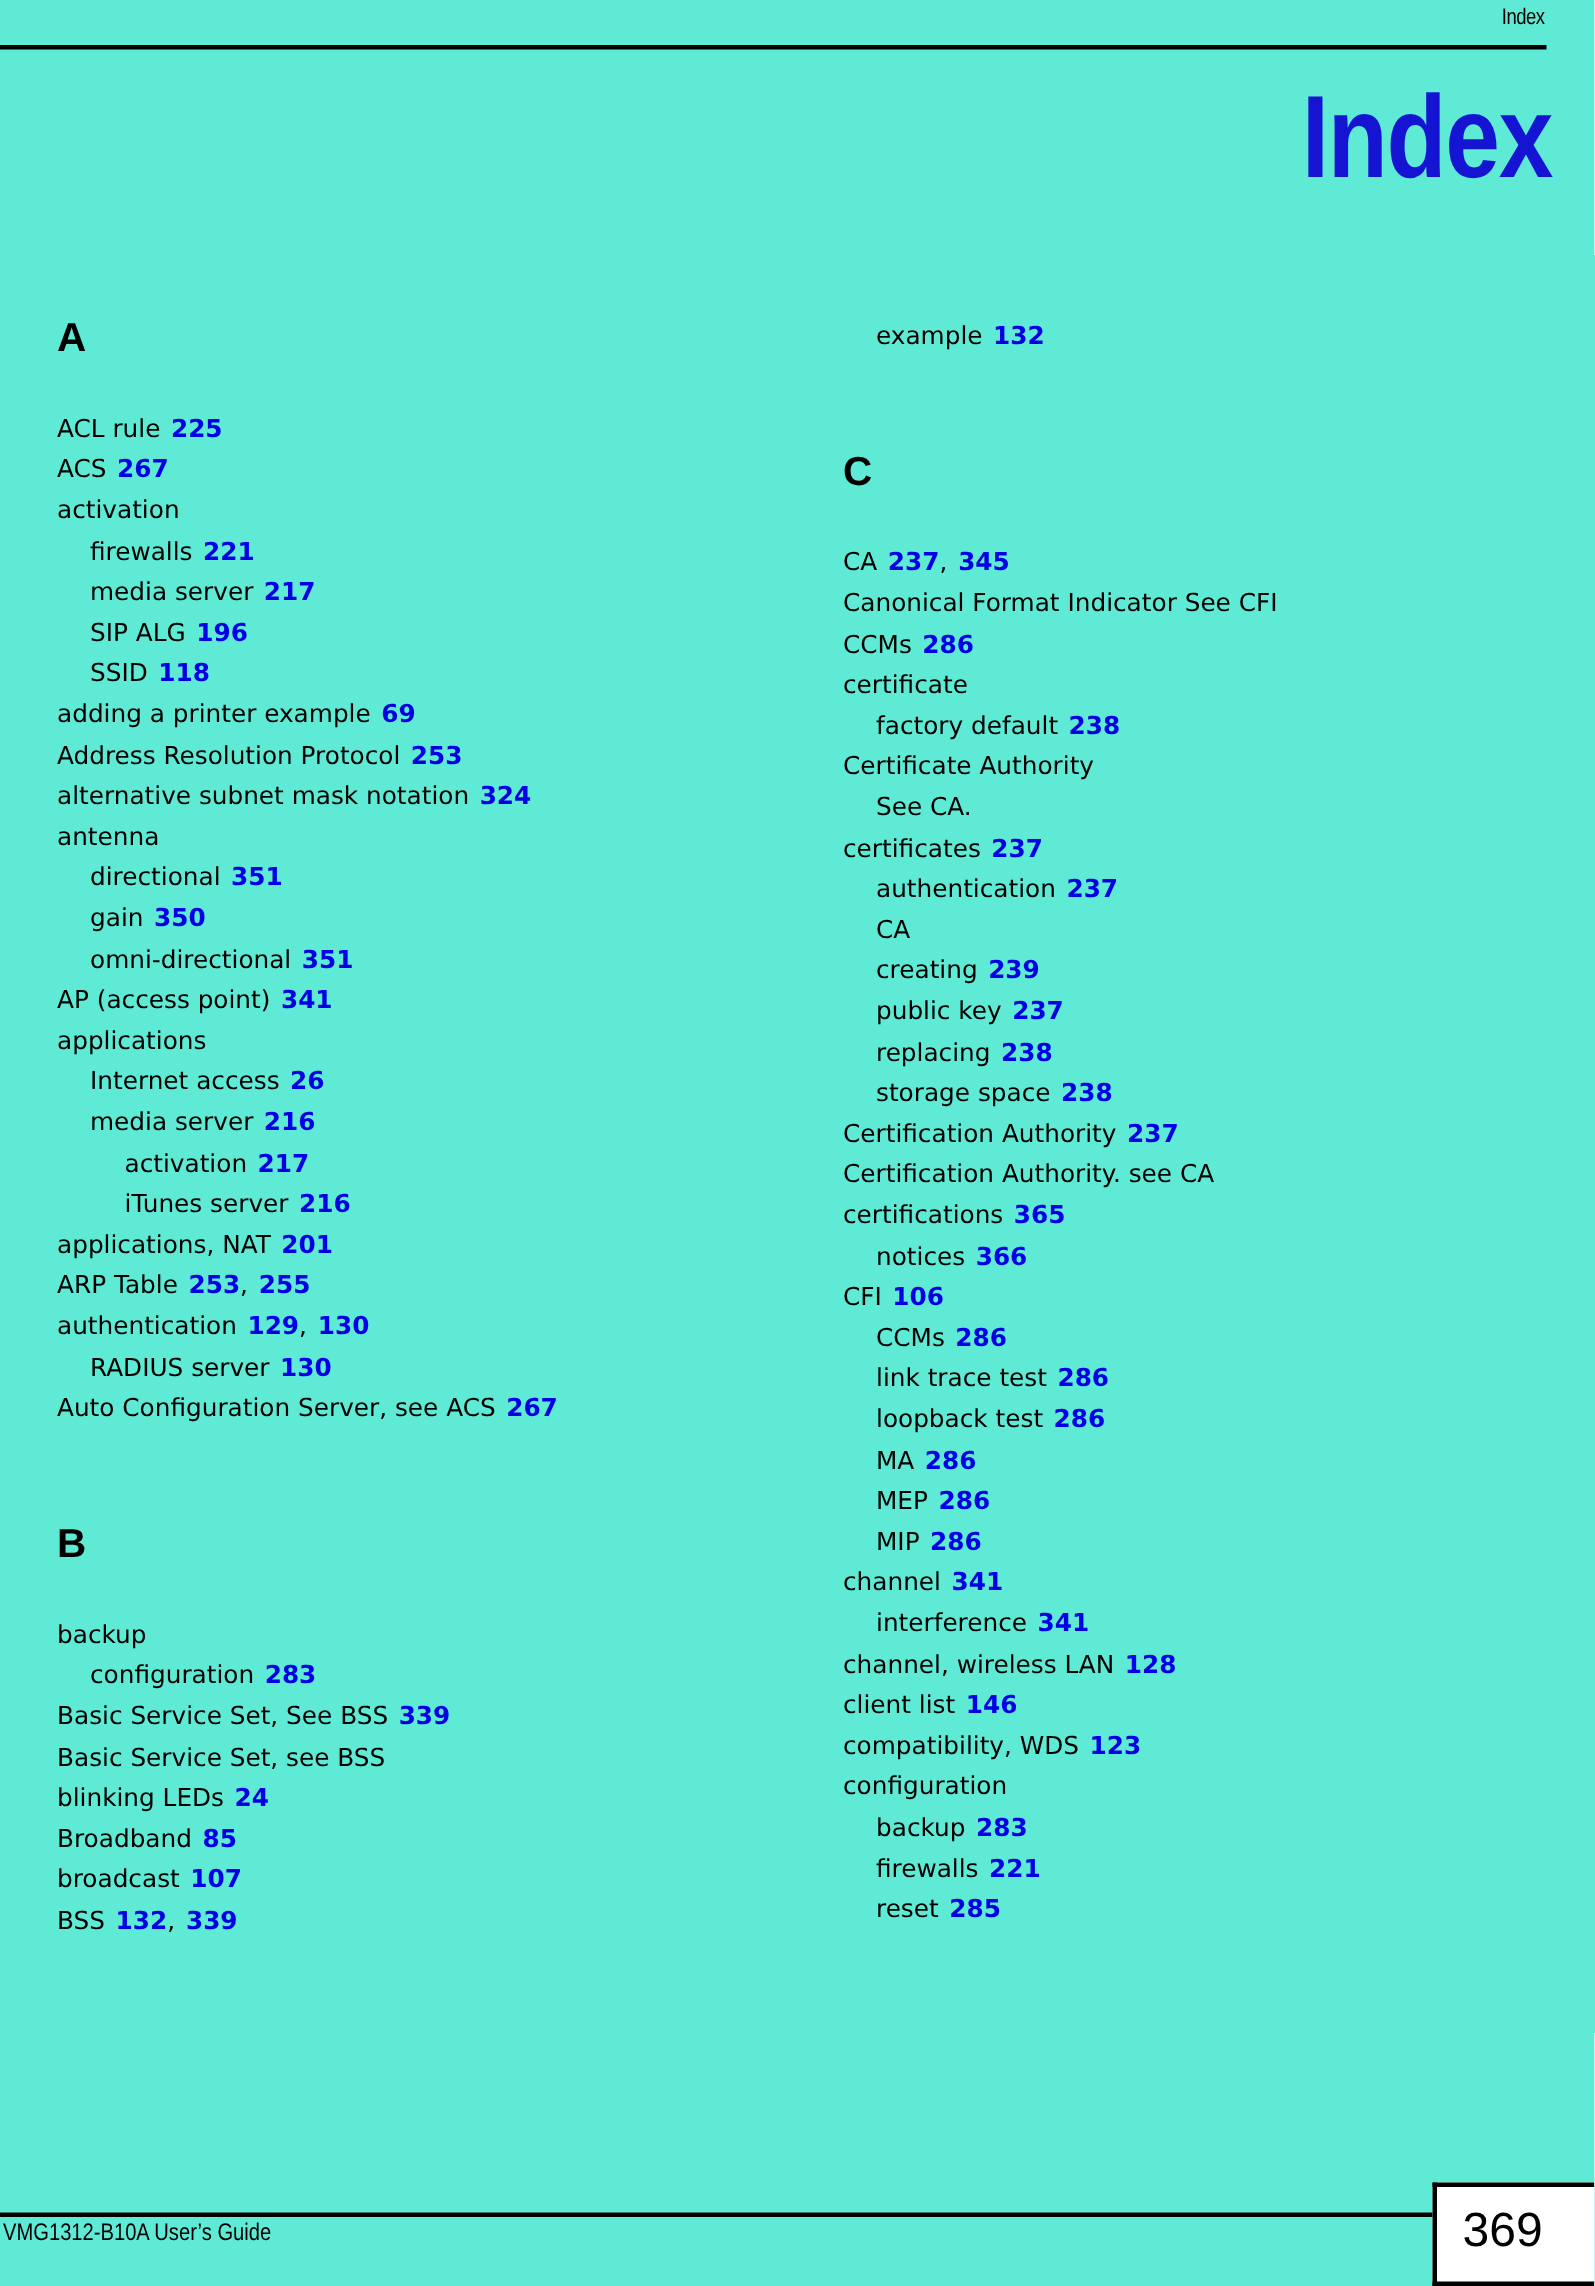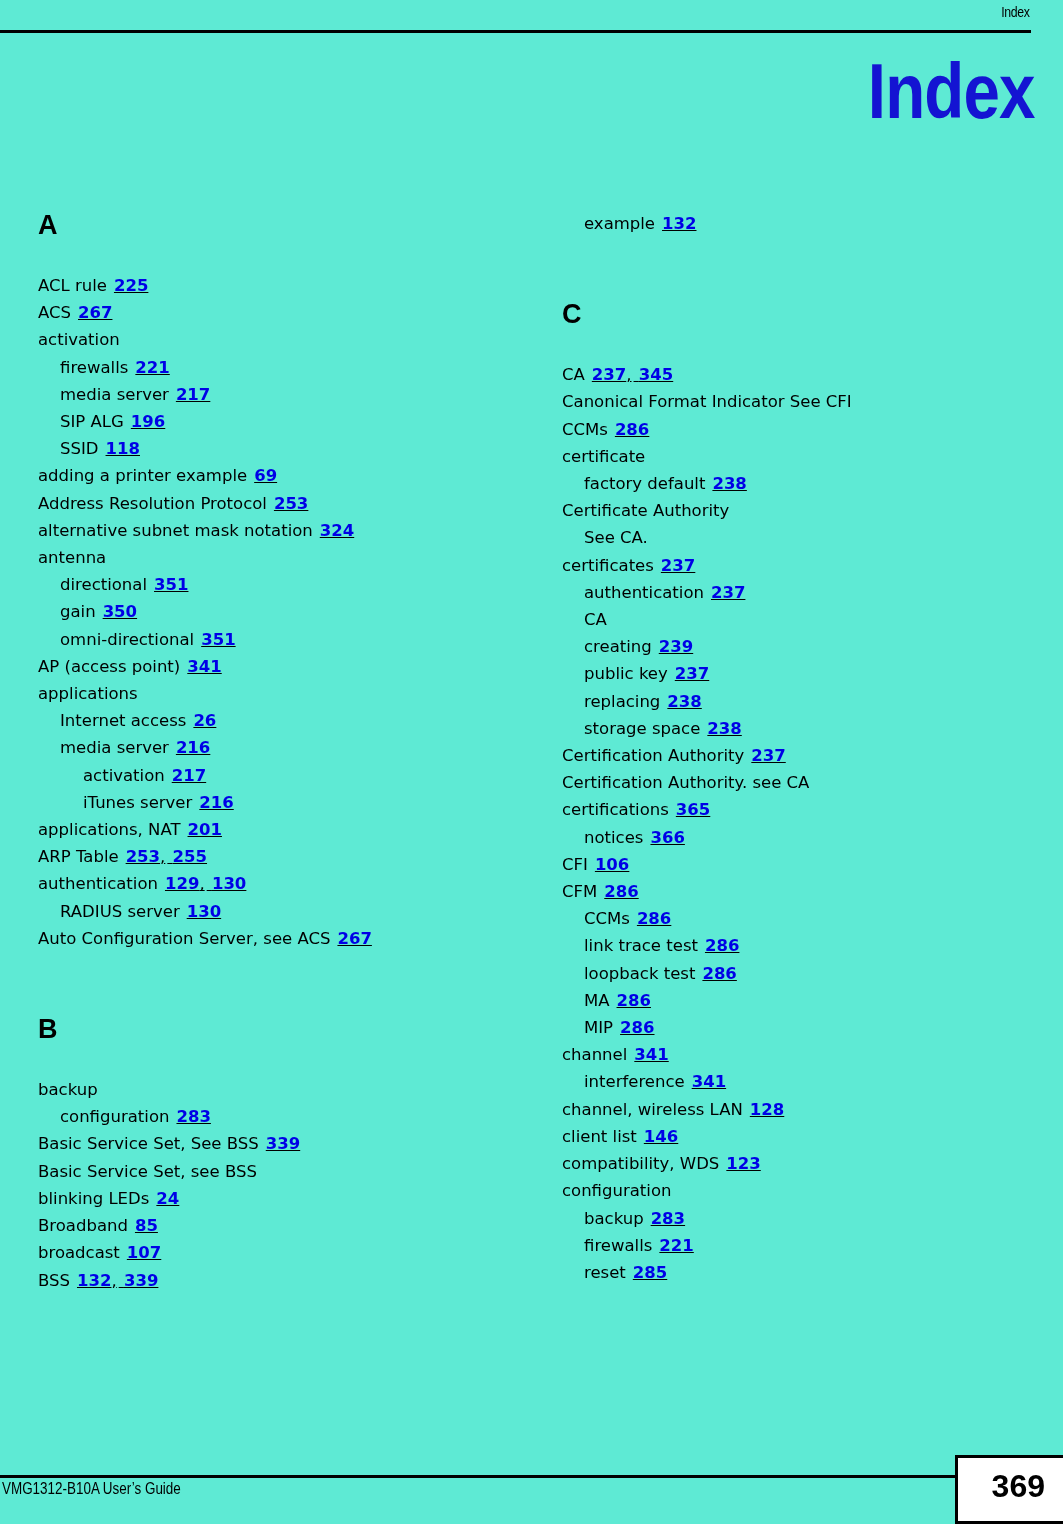--- a/index.html
+++ b/index.html
@@ -98,21 +98,21 @@
     font-size: 16.5px;
     line-height: 27.2px;
     color: #000;
     white-space: nowrap;
   }
   .entry.lvl1 { padding-left: 0px; }
   .entry.lvl2 { padding-left: 22px; }
   .entry.lvl3 { padding-left: 45px; }
 
   .entry .term { color: #000; }
-  .entry .pages { margin-left: 7px; text-decoration: underline; }
+  .entry .pages { margin-left: 7px; }
   .entry .pg {
     color: #0000e6;
     font-weight: bold;
   }
   .entry .sep {
     color: #000;
     font-weight: normal;
     margin-right: 2px;
   }
 
@@ -152,23 +152,23 @@
     border: 3px solid #000;
     border-right: none;
     box-sizing: border-box;
     background: #fff;
   }
   .page-footer .ft-pagenum {
     position: absolute;
     left: 975px;
     top: 28px;
     width: 70px;
-    text-align: right;
-    font-family: "Liberation Sans", sans-serif;
-    font-weight: bold;
+    text-align: left;
+    font-family: "Liberation Sans", sans-serif;
+    font-weight: normal;
     font-size: 32px;
     color: #000;
     white-space: nowrap;
   }
 </style>
 </head>
 <body>
 
 <div class="page">
 
@@ -239,25 +239,25 @@
           <div class="entry lvl2"><span class="term">CA</span></div>
           <div class="entry lvl2"><span class="term">creating</span><span class="pages"><span class="pg">239</span></span></div>
           <div class="entry lvl2"><span class="term">public key</span><span class="pages"><span class="pg">237</span></span></div>
           <div class="entry lvl2"><span class="term">replacing</span><span class="pages"><span class="pg">238</span></span></div>
           <div class="entry lvl2"><span class="term">storage space</span><span class="pages"><span class="pg">238</span></span></div>
           <div class="entry lvl1"><span class="term">Certification Authority</span><span class="pages"><span class="pg">237</span></span></div>
           <div class="entry lvl1"><span class="term">Certification Authority. see CA</span></div>
           <div class="entry lvl1"><span class="term">certifications</span><span class="pages"><span class="pg">365</span></span></div>
           <div class="entry lvl2"><span class="term">notices</span><span class="pages"><span class="pg">366</span></span></div>
           <div class="entry lvl1"><span class="term">CFI</span><span class="pages"><span class="pg">106</span></span></div>
-          <div class="entry lvl1"><span class="term">CFM</span><span class="pages"><span class="pg">286</span></span></div>
           <div class="entry lvl2"><span class="term">CCMs</span><span class="pages"><span class="pg">286</span></span></div>
           <div class="entry lvl2"><span class="term">link trace test</span><span class="pages"><span class="pg">286</span></span></div>
           <div class="entry lvl2"><span class="term">loopback test</span><span class="pages"><span class="pg">286</span></span></div>
           <div class="entry lvl2"><span class="term">MA</span><span class="pages"><span class="pg">286</span></span></div>
+          <div class="entry lvl2"><span class="term">MEP</span><span class="pages"><span class="pg">286</span></span></div>
           <div class="entry lvl2"><span class="term">MIP</span><span class="pages"><span class="pg">286</span></span></div>
           <div class="entry lvl1"><span class="term">channel</span><span class="pages"><span class="pg">341</span></span></div>
           <div class="entry lvl2"><span class="term">interference</span><span class="pages"><span class="pg">341</span></span></div>
           <div class="entry lvl1"><span class="term">channel, wireless LAN</span><span class="pages"><span class="pg">128</span></span></div>
           <div class="entry lvl1"><span class="term">client list</span><span class="pages"><span class="pg">146</span></span></div>
           <div class="entry lvl1"><span class="term">compatibility, WDS</span><span class="pages"><span class="pg">123</span></span></div>
           <div class="entry lvl1"><span class="term">configuration</span></div>
           <div class="entry lvl2"><span class="term">backup</span><span class="pages"><span class="pg">283</span></span></div>
           <div class="entry lvl2"><span class="term">firewalls</span><span class="pages"><span class="pg">221</span></span></div>
           <div class="entry lvl2"><span class="term">reset</span><span class="pages"><span class="pg">285</span></span></div>

